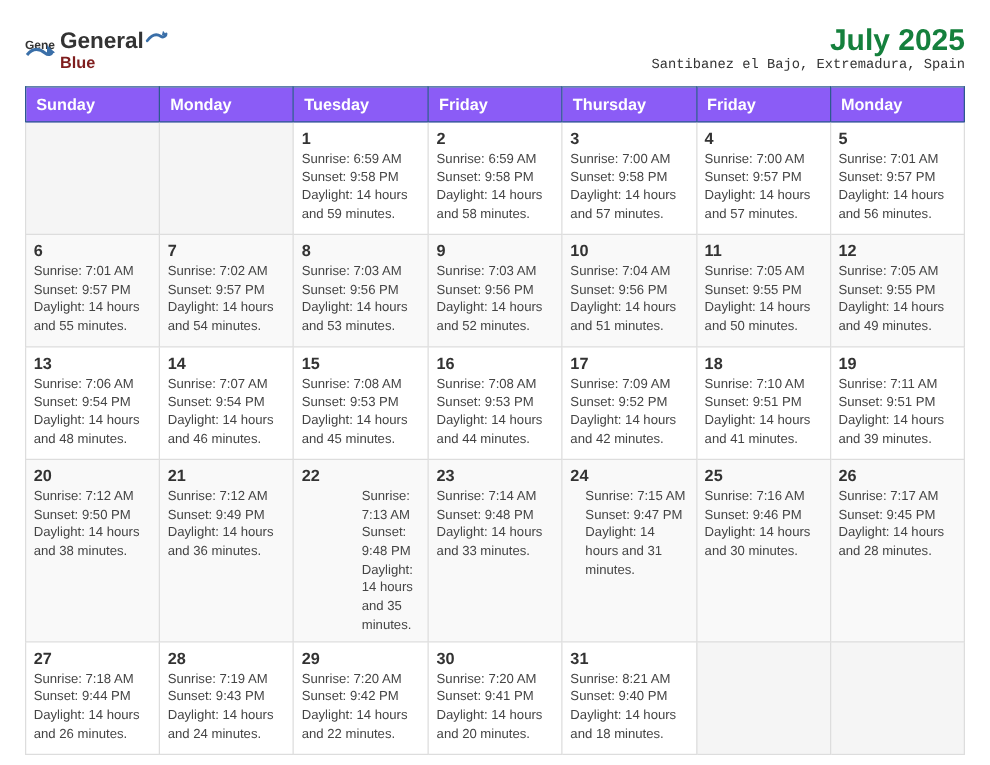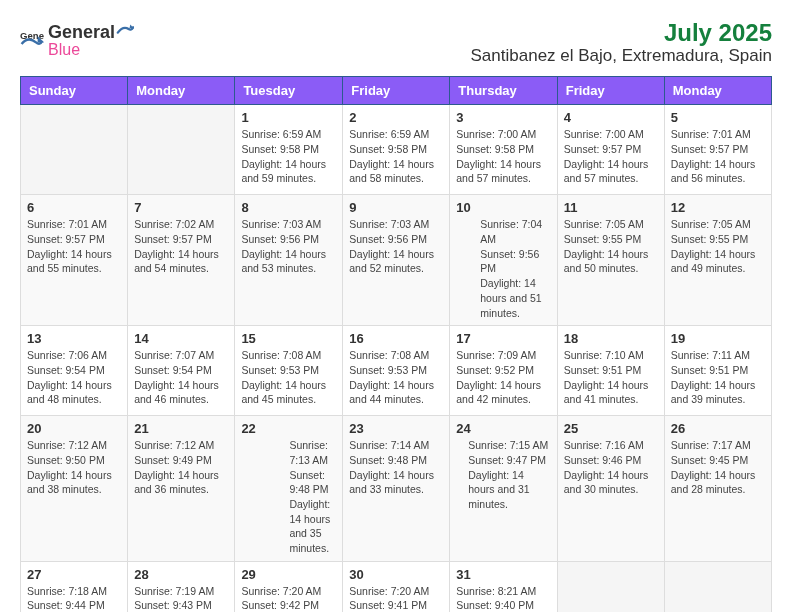--- a/index.html
+++ b/index.html
@@ -21,42 +21,43 @@
       align-items: center;
       gap: 4px;
     }
     .logo-text-general {
       font-size: 18px;
       font-weight: bold;
       color: #333;
       line-height: 1;
     }
     .logo-text-blue {
-      font-size: 16px;
-      font-weight: normal;
-      color: #ec4899;
+      font-size: 13px;
+      font-weight: bold;
+      color: #7f1d1d;
       line-height: 1;
     }
     .logo-icon {
       width: 24px;
       height: 24px;
     }
     .title-area {
       text-align: right;
     }
     .month-title {
       font-size: 24px;
       font-weight: bold;
       color: #15803d;
       line-height: 1.1;
     }
     .location-title {
-      font-size: 17px;
+      font-size: 11px;
       color: #333;
       font-weight: normal;
+      font-family: Liberation Mono, monospace;
     }
     table {
       width: 100%;
       border-collapse: collapse;
       border: 1px solid #ccc;
     }
     th {
       background-color: #8b5cf6;
       color: white;
       text-align: left;
@@ -191,21 +192,21 @@
 Daylight: 14 hours and 53 minutes.</div>
         </td>
         <td>
           <span class="day-num">9</span>
           <div class="cell-content" style="white-space: pre-line;">Sunrise: 7:03 AM
 Sunset: 9:56 PM
 Daylight: 14 hours and 52 minutes.</div>
         </td>
         <td>
           <span class="day-num">10</span>
-          <div class="cell-content" style="white-space: pre-line; margin-left: 24px;">Sunrise: 7:04 AM
+          <div class="cell-content" style="white-space: pre-line;">Sunrise: 7:04 AM
 Sunset: 9:56 PM
 Daylight: 14 hours and 51 minutes.</div>
         </td>
         <td>
           <span class="day-num">11</span>
           <div class="cell-content" style="white-space: pre-line;">Sunrise: 7:05 AM
 Sunset: 9:55 PM
 Daylight: 14 hours and 50 minutes.</div>
         </td>
         <td>

